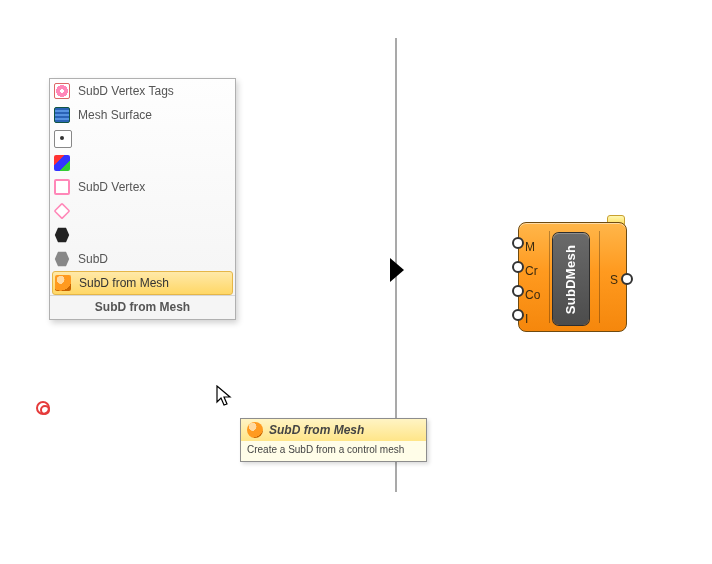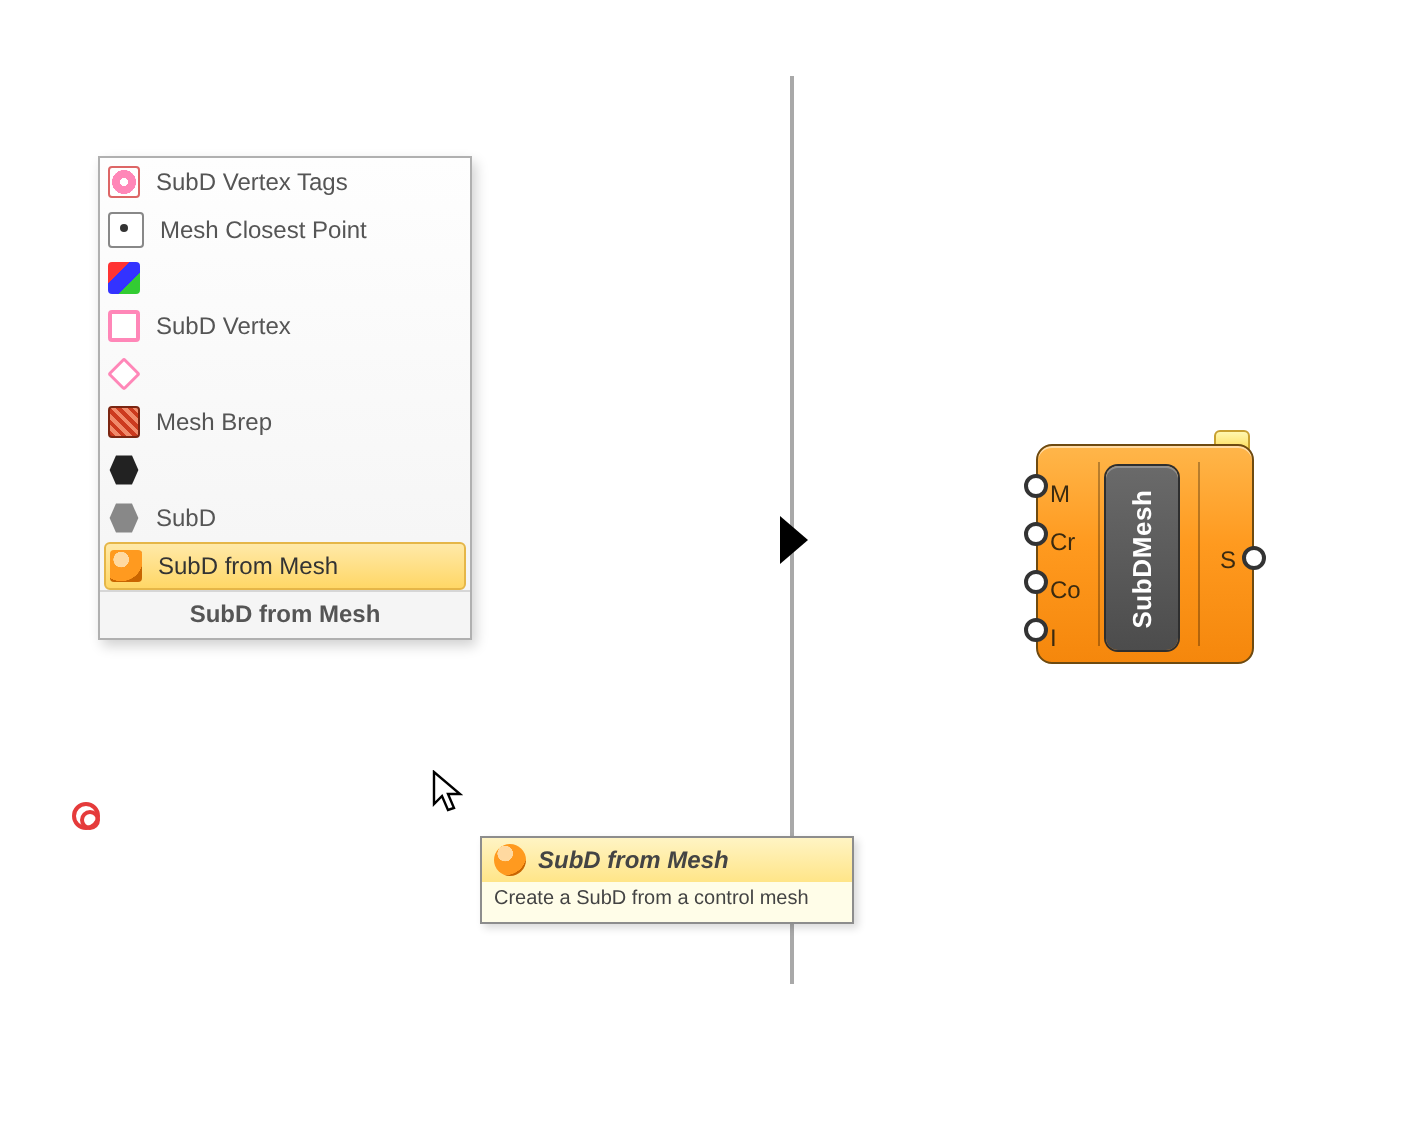--- a/index.html
+++ b/index.html
@@ -231,38 +231,37 @@
 
   <div class="vline"></div>
   <div class="arrow"></div>
 
   <div class="menu">
     <div class="menu-item">
       <span class="mi-icon ico ico-pink-circle"></span>
       <span class="mi-label">SubD Vertex Tags</span>
     </div>
     <div class="menu-item">
+      <span class="mi-icon ico ico-grid-blue"></span>
+      <span class="mi-label">Mesh Surface</span>
+    </div>
+    <div class="menu-item">
       <span class="mi-icon ico ico-dot"></span>
-      <span class="mi-label">Mesh Closest Point</span>
     </div>
     <div class="menu-item">
       <span class="mi-icon ico ico-meshmap"></span>
     </div>
     <div class="menu-item">
       <span class="mi-icon ico ico-pink-square"></span>
       <span class="mi-label">SubD Vertex</span>
     </div>
     <div class="menu-item">
       <span class="mi-icon">
           <span class="ico ico-pink-diamond"></span>
         </span>
-    </div>
-    <div class="menu-item">
-      <span class="mi-icon ico ico-red-grid"></span>
-      <span class="mi-label">Mesh Brep</span>
     </div>
     <div class="menu-item">
       <span class="mi-icon ico ico-black-hex"></span>
     </div>
     <div class="menu-item">
       <span class="mi-icon ico ico-grey-hex"></span>
       <span class="mi-label">SubD</span>
     </div>
     <div class="menu-item selected">
       <span class="mi-icon ico ico-orange-sphere"></span>

